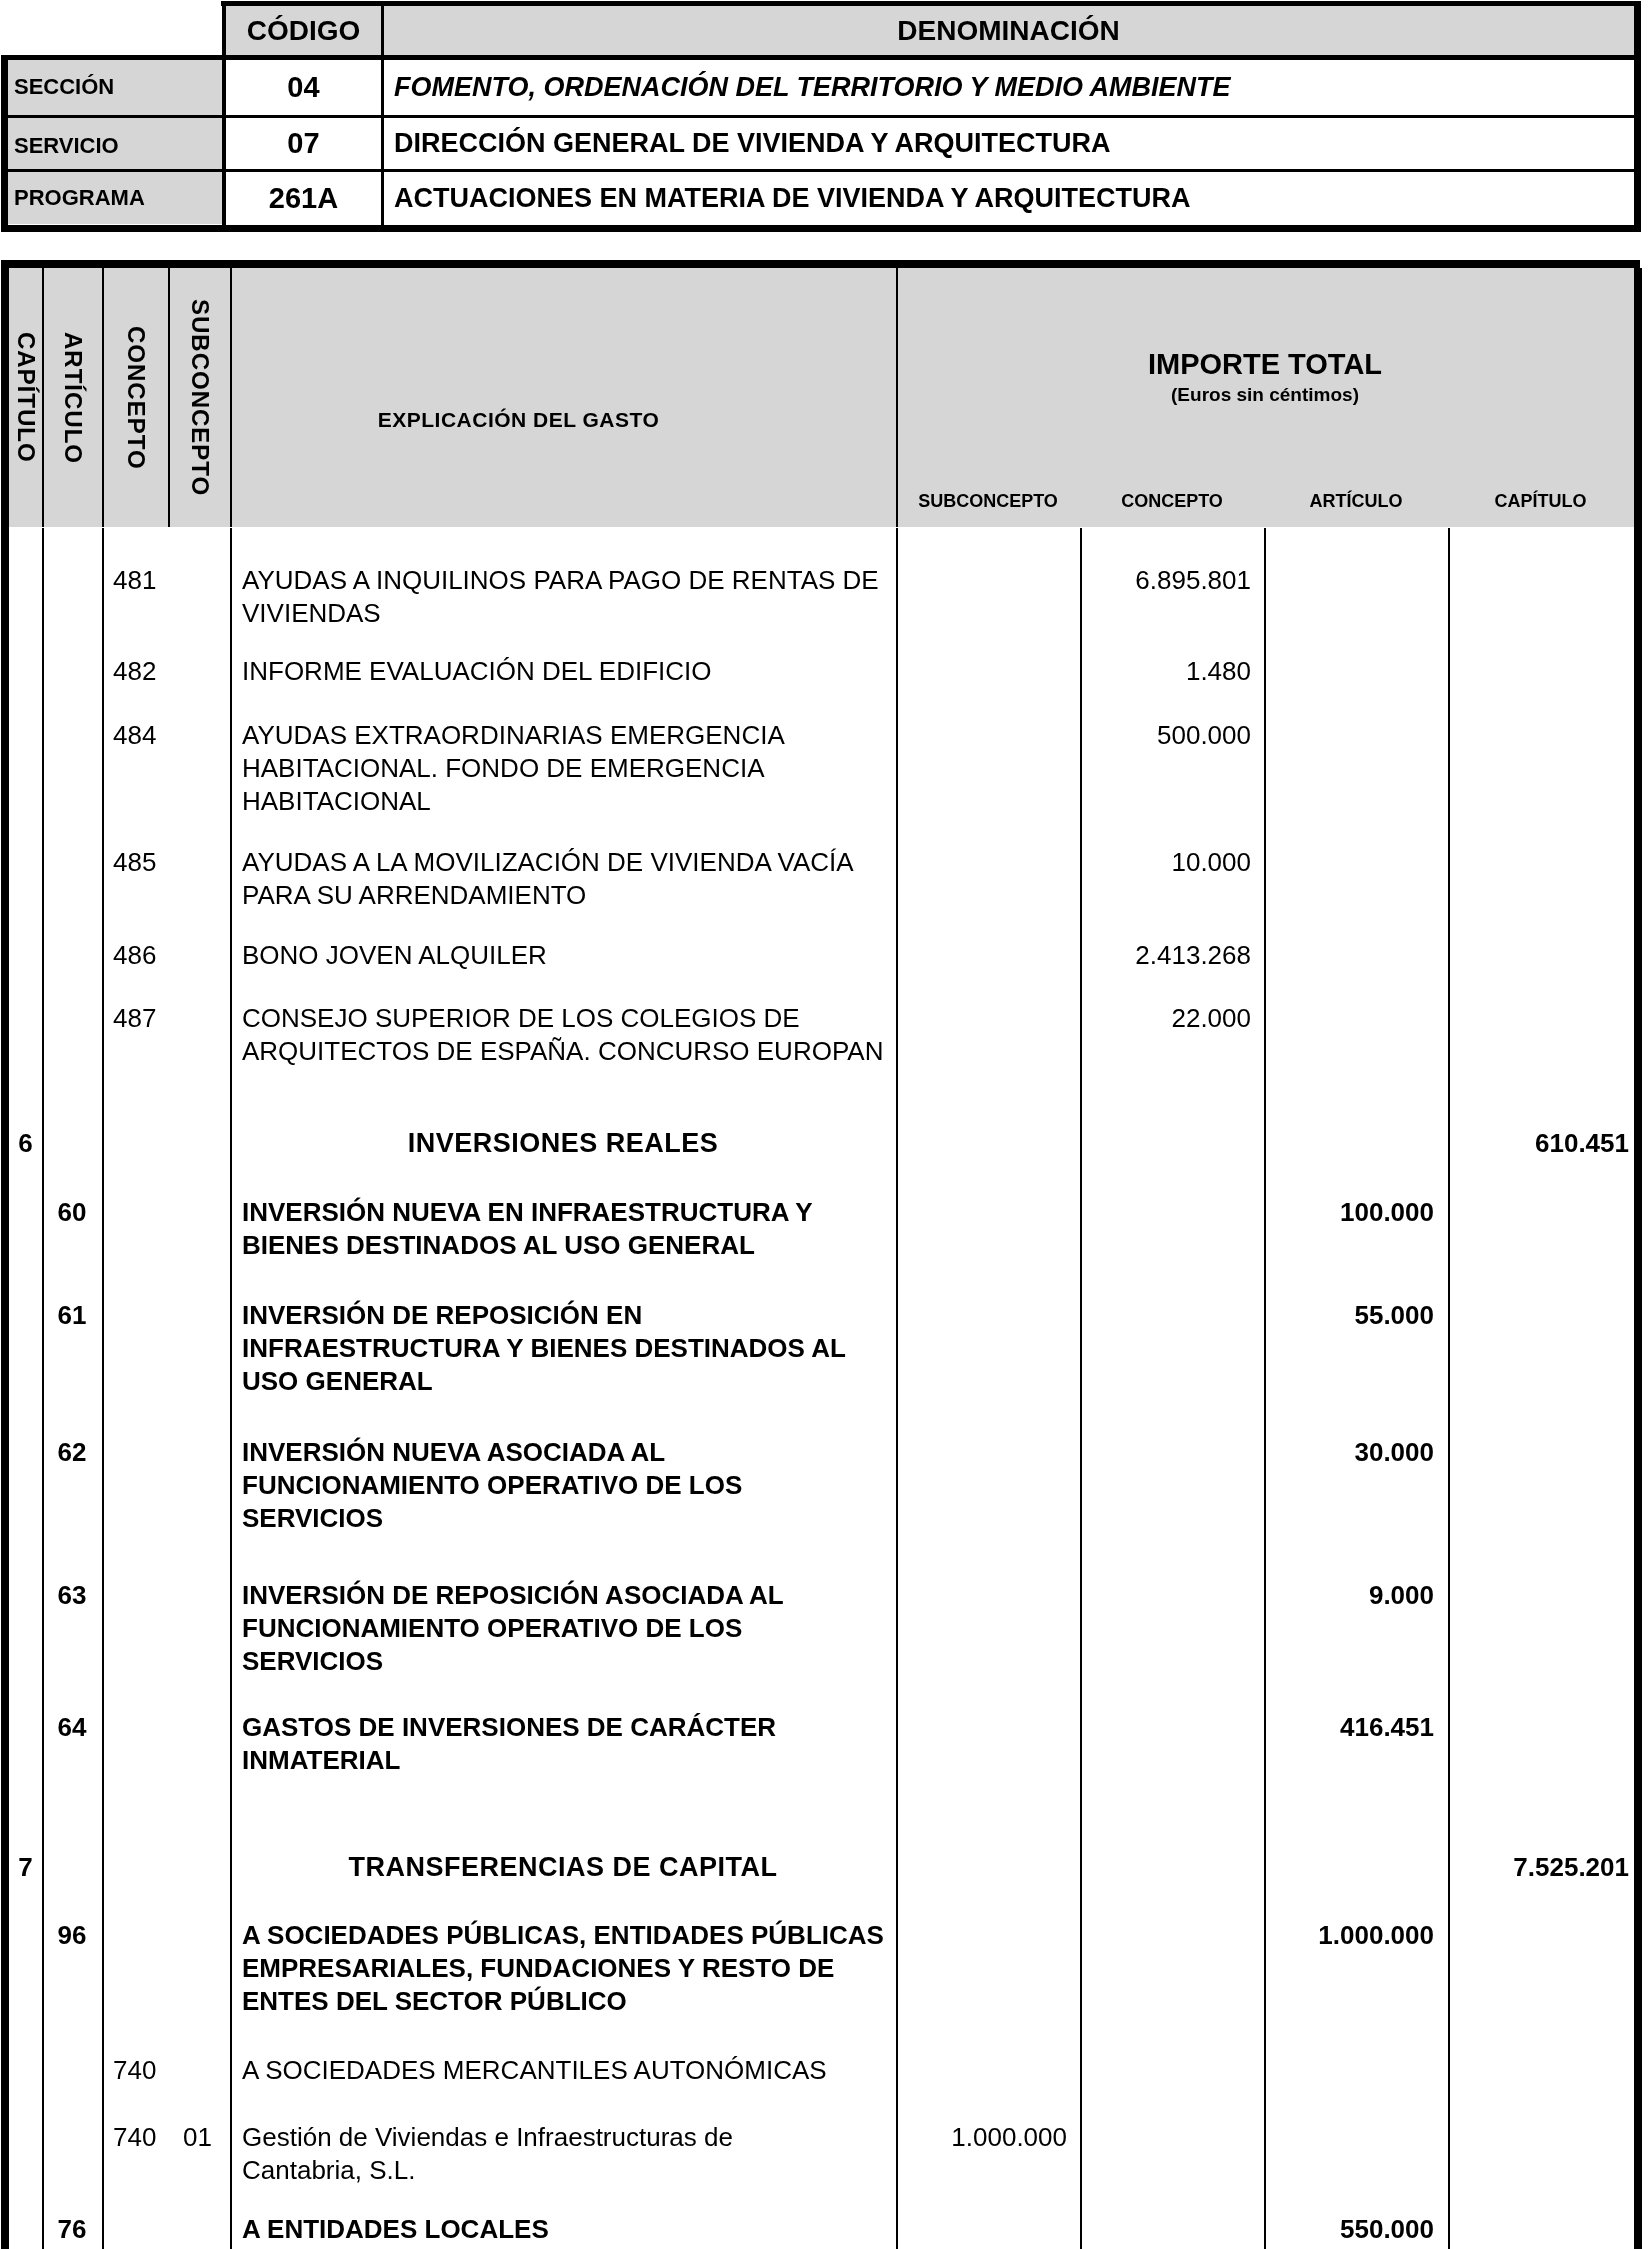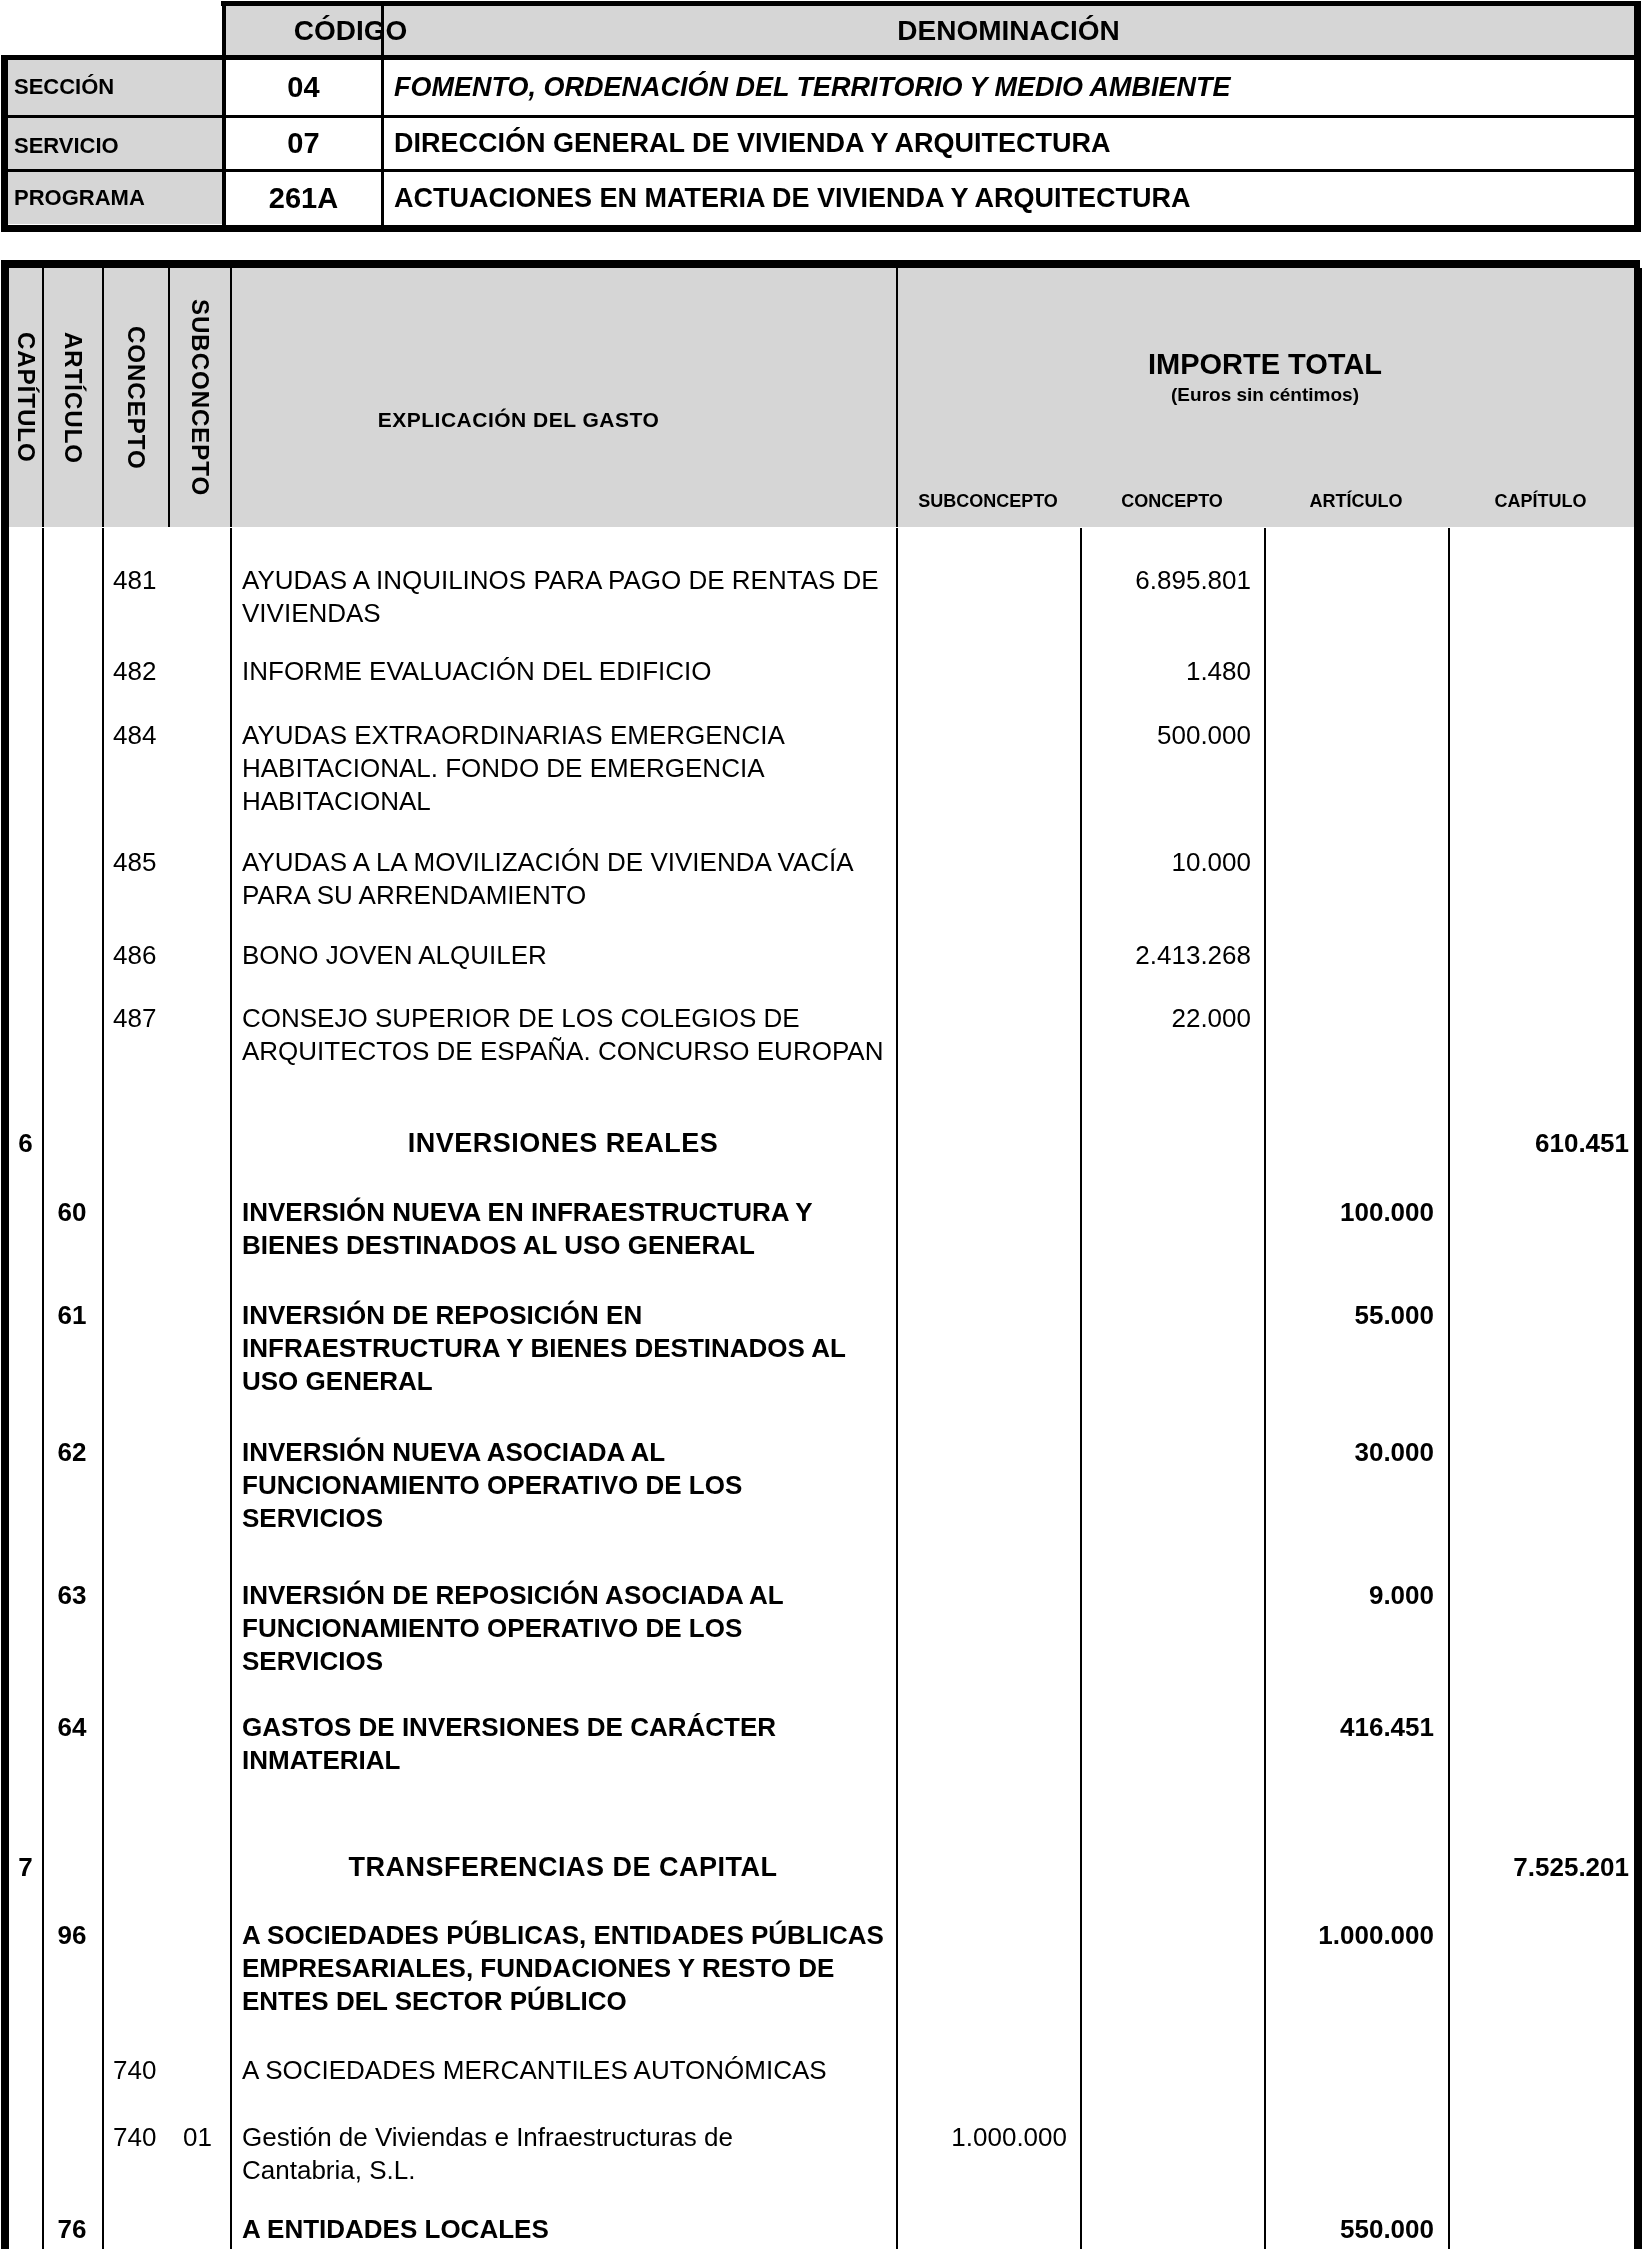--- a/index.html
+++ b/index.html
@@ -59,21 +59,21 @@
     <div class="line" style="left:221px;top:1px;width:1420px;height:5px;"></div>
     <div class="line" style="left:1px;top:225px;width:1639px;height:7px;"></div>
     <div class="line" style="left:1px;top:55px;width:7px;height:176px;"></div>
     <div class="line" style="left:1634px;top:1px;width:7px;height:231px;"></div>
     <div class="line" style="left:1px;top:55px;width:1639px;height:5px;"></div>
     <div class="line" style="left:8px;top:115px;width:1633px;height:3px;"></div>
     <div class="line" style="left:8px;top:169px;width:1633px;height:3px;"></div>
     <div class="line" style="left:222px;top:1px;width:4px;height:224px;"></div>
     <div class="line" style="left:381px;top:1px;width:3px;height:224px;"></div>
 
-    <div class="cell cc t1-head" style="left:226px;top:6px;width:155px;height:50px;padding-left:47px;">CÓDIGO</div>
+    <div class="cell cc t1-head" style="left:226px;top:6px;width:155px;height:50px;">CÓDIGO</div>
     <div class="cell cc t1-head" style="left:384px;top:6px;width:1249px;height:50px;">DENOMINACIÓN</div>
 
     <div class="cell t1-label" style="left:14px;top:60px;width:208px;height:54px;">SECCIÓN</div>
     <div class="cell cc t1-code" style="left:226px;top:60px;width:155px;height:54px;">04</div>
     <div class="cell t1-name" style="left:394px;top:60px;width:1233px;height:54px;font-style:italic;">FOMENTO, ORDENACIÓN DEL TERRITORIO Y MEDIO AMBIENTE</div>
 
     <div class="cell t1-label" style="left:14px;top:118px;width:208px;height:55px;">SERVICIO</div>
     <div class="cell cc t1-code" style="left:226px;top:118px;width:155px;height:51px;">07</div>
     <div class="cell t1-name" style="left:394px;top:118px;width:1233px;height:51px;">DIRECCIÓN GENERAL DE VIVIENDA Y ARQUITECTURA</div>
 

